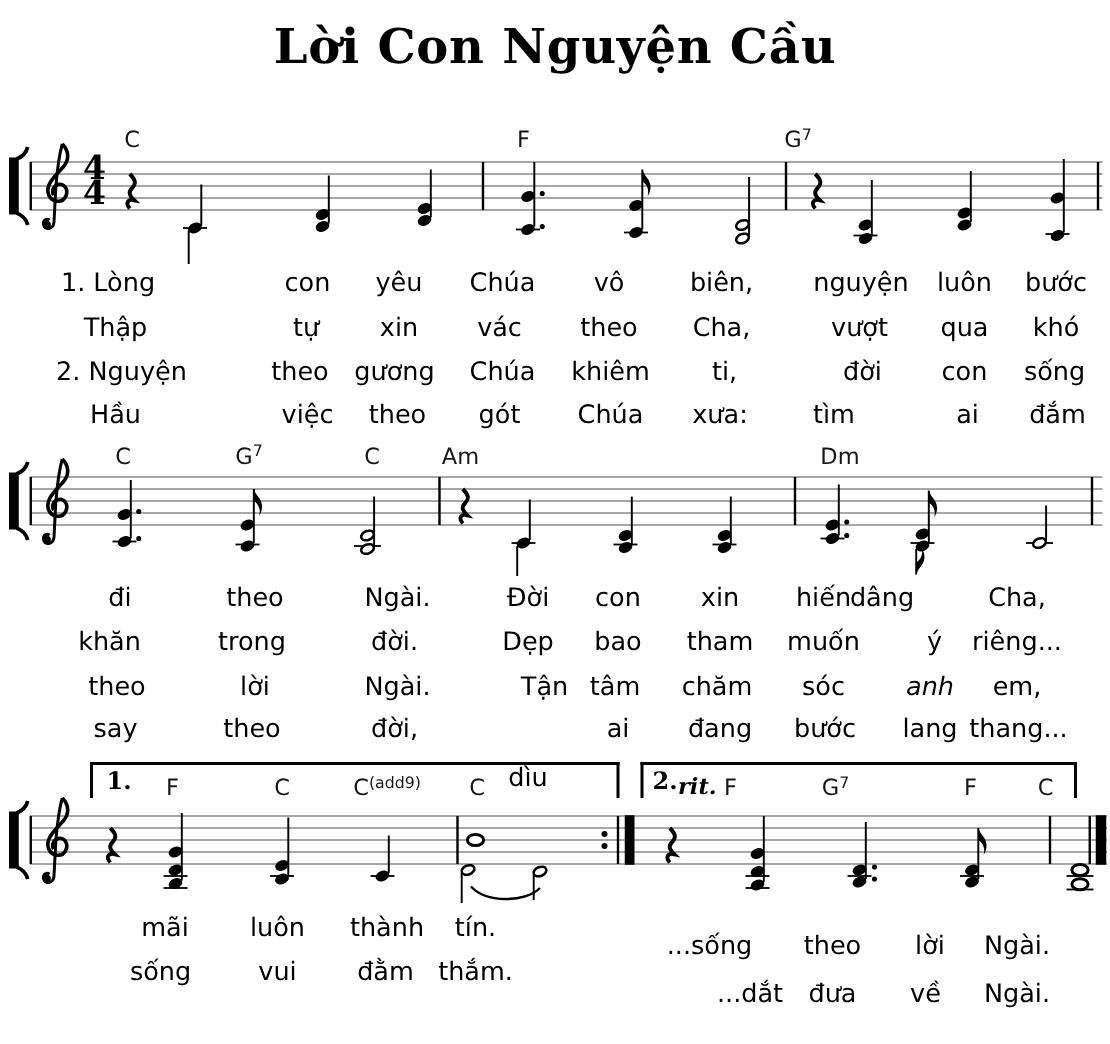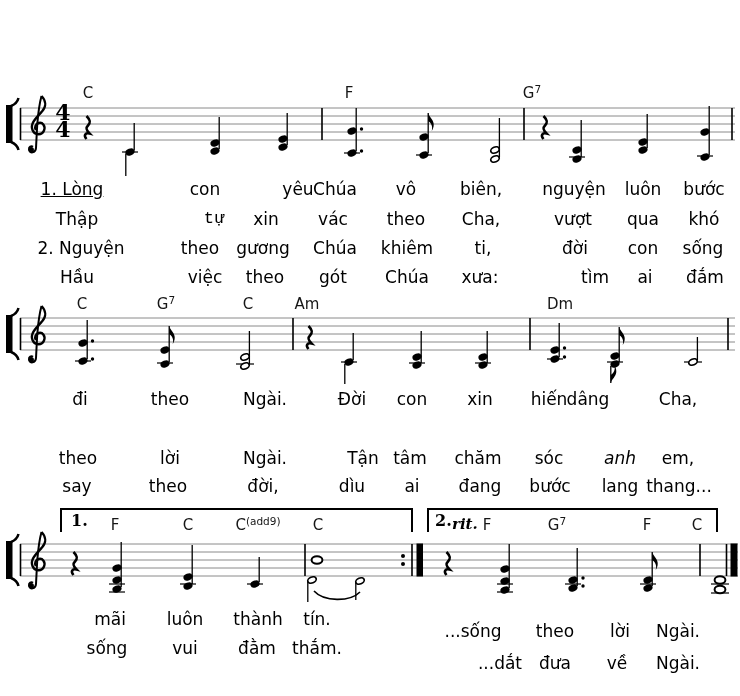--- a/index.html
+++ b/index.html
@@ -23,20 +23,21 @@
   .vnum{position:absolute;z-index:3;color:#000;
         font-family:"DejaVu Serif","Liberation Serif",serif;
         font-weight:700;font-size:16px;line-height:16px;}
   .rit{font-style:italic;font-size:15px;}
 </style>
 </head>
 <body>
 
 <div class="canvas">
 
+  <div class="title">Lời Con Nguyện Cầu</div>
 
   <svg class="notation" width="740" height="696" viewBox="0 0 740 696">
     <defs>
       <g id="gclef">
         <path d="M5.5,-14 C10,-9.5 10.5,-3.5 6,1.5 C-1,9 -6,14 -3.5,20 C-1.2,25.5 6,25.5 8,20.5 C9.8,16 6.5,12 2.8,13 C-0.5,14 -1.8,17.5 -0.2,20" fill="none" stroke="#000" stroke-width="2.4"></path>
         <path d="M5.5,-14 C3,-5 2,5 1.2,15 L0,38" fill="none" stroke="#000" stroke-width="2"></path>
         <path d="M0,38 C-0.3,43 -6.5,44 -7,39.5 C-7.3,36.8 -4.8,35.3 -3,36.8" fill="none" stroke="#000" stroke-width="2"></path>
         <circle cx="-4.8" cy="39.8" r="2.7" fill="#000"></circle>
       </g>
       <g id="qrest">
@@ -308,33 +309,33 @@
   <div class="chord" style="left:647px;top:516px"><span>F</span><span class="sup"></span></div>
   <div class="chord" style="left:697px;top:516px"><span>C</span><span class="sup"></span></div>
 
   <div class="volta" style="left:60px;top:508px;width:353px;height:24px"></div>
   <div class="volta" style="left:427px;top:508px;width:291px;height:24px"></div>
   <div class="vnum" style="left:71px;top:513px">1.</div>
   <div class="vnum" style="left:435px;top:513px">2.</div>
   <div class="vnum rit" style="left:452px;top:516px">rit.</div>
 
   <div class="lyrow" style="top:179px">
-      <span class="lyr" style="left: 72px; text-decoration: underline;">1. Lòng</span>
+      <span class="lyr" style="left: 72px;">1. Lòng</span>
       <span class="lyr" style="left: 205px;">con</span>
-      <span class="lyr" style="left: 266px; margin-left: 32px;">yêu</span>
+      <span class="lyr" style="left: 266px;">yêu</span>
       <span class="lyr" style="left: 335px;">Chúa</span>
       <span class="lyr" style="left: 406px;">vô</span>
       <span class="lyr" style="left: 481px;">biên,</span>
       <span class="lyr" style="left: 574px;">nguyện</span>
       <span class="lyr" style="left: 643px;">luôn</span>
       <span class="lyr" style="left: 704px;">bước</span>
     </div>
   <div class="lyrow" style="top:209px">
       <span class="lyr" style="left: 77px;">Thập</span>
-      <span class="lyr" style="left: 214px; font-family: Liberation Mono, monospace;">tự</span>
+      <span class="lyr" style="left: 204px;">tự</span>
       <span class="lyr" style="left: 266px;">xin</span>
       <span class="lyr" style="left: 333px;">vác</span>
       <span class="lyr" style="left: 406px;">theo</span>
       <span class="lyr" style="left: 481px;">Cha,</span>
       <span class="lyr" style="left: 573px;">vượt</span>
       <span class="lyr" style="left: 643px;">qua</span>
       <span class="lyr" style="left: 704px;">khó</span>
     </div>
   <div class="lyrow" style="top:238px">
       <span class="lyr" style="left: 81px;">2. Nguyện</span>
@@ -347,52 +348,63 @@
       <span class="lyr" style="left: 643px;">con</span>
       <span class="lyr" style="left: 703px;">sống</span>
     </div>
   <div class="lyrow" style="top:267px">
       <span class="lyr" style="left: 77px;">Hầu</span>
       <span class="lyr" style="left: 205px;">việc</span>
       <span class="lyr" style="left: 265px;">theo</span>
       <span class="lyr" style="left: 333px;">gót</span>
       <span class="lyr" style="left: 407px;">Chúa</span>
       <span class="lyr" style="left: 480px;">xưa:</span>
-      <span class="lyr" style="left: 595px;">tìm</span>
+      <span class="lyr" style="left: 556px;">tìm</span>
       <span class="lyr" style="left: 645px;">ai</span>
       <span class="lyr" style="left: 705px;">đắm</span>
     </div>
 
   <div class="lyrow" style="top:389px">
       <span class="lyr" style="left: 80px;">đi</span>
       <span class="lyr" style="left: 170px;">theo</span>
       <span class="lyr" style="left: 265px;">Ngài.</span>
       <span class="lyr" style="left: 352px;">Đời</span>
       <span class="lyr" style="left: 412px;">con</span>
       <span class="lyr" style="left: 480px;">xin</span>
       <span class="lyr" style="left: 549px;">hiến</span>
       <span class="lyr" style="left: 588px;">dâng</span>
       <span class="lyr" style="left: 678px;">Cha,</span>
     </div>
+  <div class="lyrow" style="top:418px">
+      <span class="lyr" style="left: 73px;">khăn</span>
+      <span class="lyr" style="left: 168px;">trong</span>
+      <span class="lyr" style="left: 263px;">đời.</span>
+      <span class="lyr" style="left: 352px;">Dẹp</span>
+      <span class="lyr" style="left: 412px;">bao</span>
+      <span class="lyr" style="left: 480px;">tham</span>
+      <span class="lyr" style="left: 549px;">muốn</span>
+      <span class="lyr" style="left: 623px;">ý</span>
+      <span class="lyr" style="left: 678px;">riêng...</span>
+    </div>
   <div class="lyrow" style="top:448px">
       <span class="lyr" style="left: 78px;">theo</span>
       <span class="lyr" style="left: 170px;">lời</span>
       <span class="lyr" style="left: 265px;">Ngài.</span>
       <span class="lyr" style="left: 363px;">Tận</span>
       <span class="lyr" style="left: 410px;">tâm</span>
       <span class="lyr" style="left: 478px;">chăm</span>
       <span class="lyr" style="left: 549px;">sóc</span>
       <span class="lyr" style="left: 620px; font-style: italic;">anh</span>
       <span class="lyr" style="left: 678px;">em,</span>
     </div>
   <div class="lyrow" style="top:476px">
       <span class="lyr" style="left: 77px;">say</span>
       <span class="lyr" style="left: 168px;">theo</span>
       <span class="lyr" style="left: 263px;">đời,</span>
-      <span class="lyr" style="left: 352px;">dìu</span>
+      <span class="lyr" style="left: 352px; margin-top: 33px;">dìu</span>
       <span class="lyr" style="left: 412px;">ai</span>
       <span class="lyr" style="left: 480px;">đang</span>
       <span class="lyr" style="left: 550px;">bước</span>
       <span class="lyr" style="left: 620px;">lang</span>
       <span class="lyr" style="left: 679px;">thang...</span>
     </div>
 
   <div class="lyrow" style="top:609px">
       <span class="lyr" style="left: 110px;">mãi</span>
       <span class="lyr" style="left: 185px;">luôn</span>

